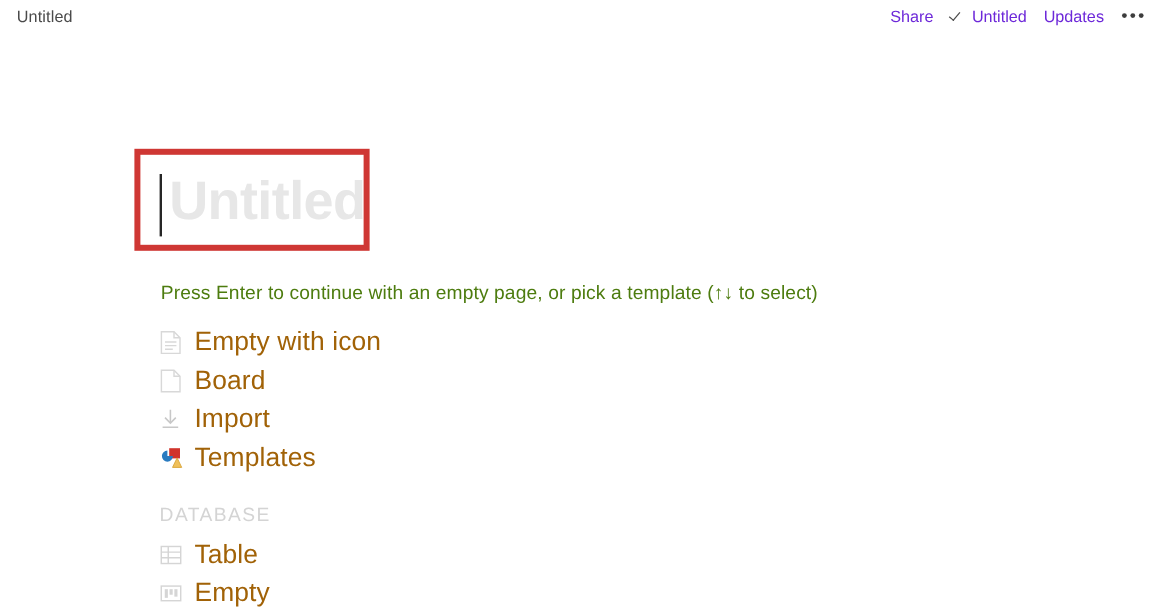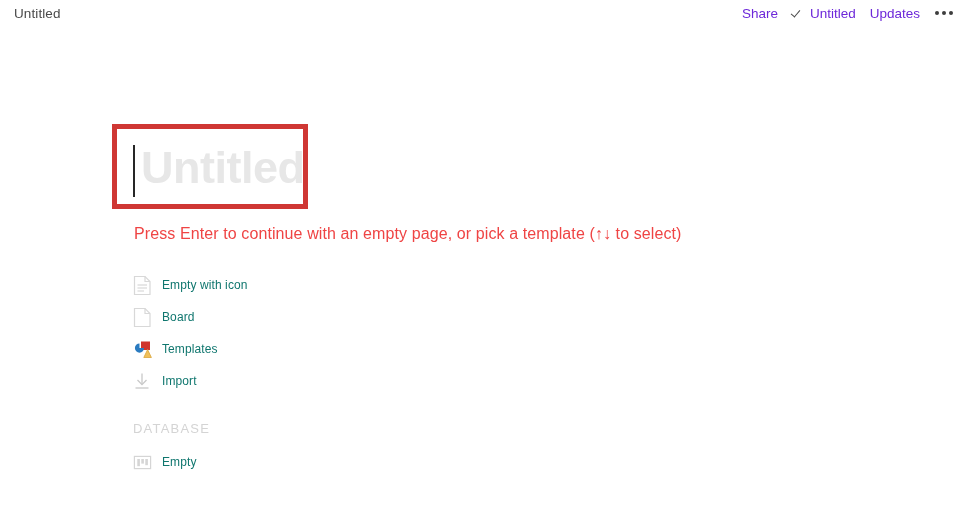--- a/index.html
+++ b/index.html
@@ -122,23 +122,23 @@
     font-weight: bold;
     color: #e7e7e7;
     letter-spacing: -0.5px;
     line-height: 1;
     white-space: nowrap;
   }
 
   .hint {
     position: absolute;
     left: 134px;
-    top: 225px;
+    top: 236px;
     font-size: 16px;
-    color: #ef4444;
+    color: #4d7c0f;
     white-space: nowrap;
     letter-spacing: 0.1px;
   }
 
   .option-list {
     position: absolute;
     left: 131px;
     top: 269px;
   }
   .option-row {
@@ -150,31 +150,31 @@
   .option-icon {
     width: 22px;
     height: 22px;
     flex: 0 0 22px;
     display: flex;
     align-items: center;
     justify-content: center;
     margin-right: 9px;
   }
   .option-label {
-    font-size: 12px;
-    color: #0f766e;
+    font-size: 22px;
+    color: #a16207;
     white-space: nowrap;
     letter-spacing: 0.1px;
   }
 
   .section-header {
     position: absolute;
     left: 133px;
     top: 421px;
-    font-size: 13px;
+    font-size: 16px;
     letter-spacing: 1.2px;
     color: #d4d4d4;
     text-transform: uppercase;
     white-space: nowrap;
   }
 
   .db-list {
     position: absolute;
     left: 131px;
     top: 446px;
@@ -242,46 +242,57 @@
         <svg width="19" height="21" viewBox="0 0 19 21">
           <path d="M1.5 1.5 H12 L17 6.5 V19.5 H1.5 Z" fill="#ffffff" stroke="#d8d8d8" stroke-width="1.2"></path>
           <path d="M12 1.5 V6.5 H17" fill="none" stroke="#d8d8d8" stroke-width="1.2"></path>
         </svg>
       </span>
       <span class="option-label">Board</span>
     </div>
 
     <div class="option-row">
       <span class="option-icon">
+        <svg width="20" height="20" viewBox="0 0 20 20">
+          <line x1="10" y1="2.5" x2="10" y2="13" stroke="#c8c8c8" stroke-width="1.3"></line>
+          <path d="M5.5 9 L10 13.6 L14.5 9" fill="none" stroke="#c8c8c8" stroke-width="1.3"></path>
+          <line x1="3.5" y1="17" x2="16.5" y2="17" stroke="#c8c8c8" stroke-width="1.3"></line>
+        </svg>
+      </span>
+      <span class="option-label">Import</span>
+    </div>
+
+    <div class="option-row">
+      <span class="option-icon">
         <svg width="21" height="21" viewBox="0 0 21 21">
           <rect x="9" y="2.5" width="9" height="8.5" fill="#d0342c"></rect>
           <path d="M7.5 4.5 A4.6 4.6 0 1 0 12.1 9.1 L7.5 9.1 Z" fill="#2a7bc0"></path>
           <path d="M11.8 18.5 L15.6 10.6 L19.4 18.5 Z" fill="#f0c05a" stroke="#d9a63c" stroke-width="0.8"></path>
         </svg>
       </span>
       <span class="option-label">Templates</span>
     </div>
 
-    <div class="option-row">
-      <span class="option-icon">
-        <svg width="20" height="20" viewBox="0 0 20 20">
-          <line x1="10" y1="2.5" x2="10" y2="13" stroke="#c8c8c8" stroke-width="1.3"></line>
-          <path d="M5.5 9 L10 13.6 L14.5 9" fill="none" stroke="#c8c8c8" stroke-width="1.3"></path>
-          <line x1="3.5" y1="17" x2="16.5" y2="17" stroke="#c8c8c8" stroke-width="1.3"></line>
-        </svg>
-      </span>
-      <span class="option-label">Import</span>
-    </div>
-
   </div>
 
   <div class="section-header">DATABASE</div>
 
   <div class="db-list">
 
+    <div class="option-row">
+      <span class="option-icon">
+        <svg width="19" height="19" viewBox="0 0 19 19">
+          <rect x="1.4" y="2.4" width="16.2" height="14.2" fill="none" stroke="#d5d5d5" stroke-width="1.2"></rect>
+          <line x1="1.4" y1="7.1" x2="17.6" y2="7.1" stroke="#d5d5d5" stroke-width="1.2"></line>
+          <line x1="1.4" y1="11.8" x2="17.6" y2="11.8" stroke="#d5d5d5" stroke-width="1.2"></line>
+          <line x1="7.2" y1="2.4" x2="7.2" y2="16.6" stroke="#d5d5d5" stroke-width="1.2"></line>
+        </svg>
+      </span>
+      <span class="option-label">Table</span>
+    </div>
 
     <div class="option-row">
       <span class="option-icon">
         <svg width="19" height="19" viewBox="0 0 19 19">
           <rect x="1.4" y="3.4" width="16.2" height="12.2" fill="none" stroke="#d5d5d5" stroke-width="1.2"></rect>
           <rect x="4.3" y="6.0" width="2.6" height="7.2" fill="#d5d5d5"></rect>
           <rect x="8.3" y="6.0" width="2.6" height="4.6" fill="#d5d5d5"></rect>
           <rect x="12.3" y="6.0" width="2.6" height="6.2" fill="#d5d5d5"></rect>
         </svg>
       </span>

